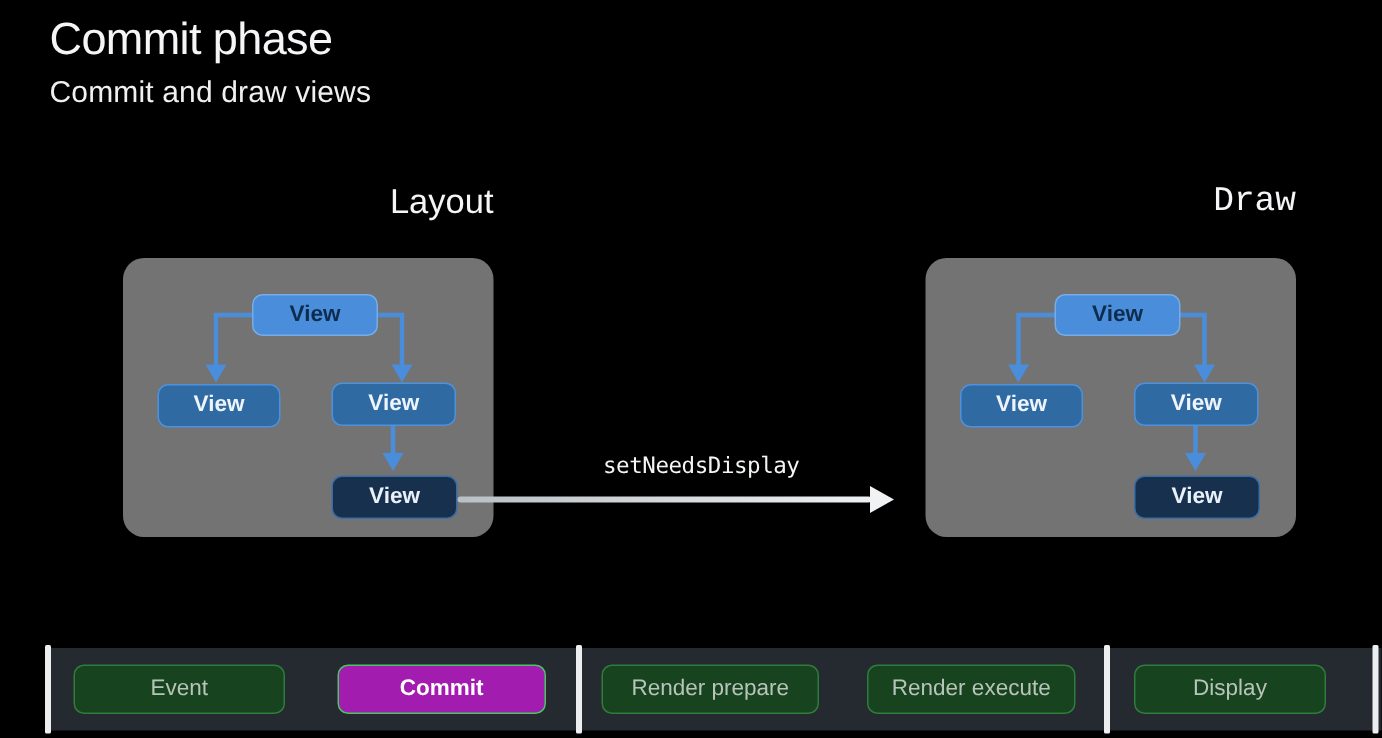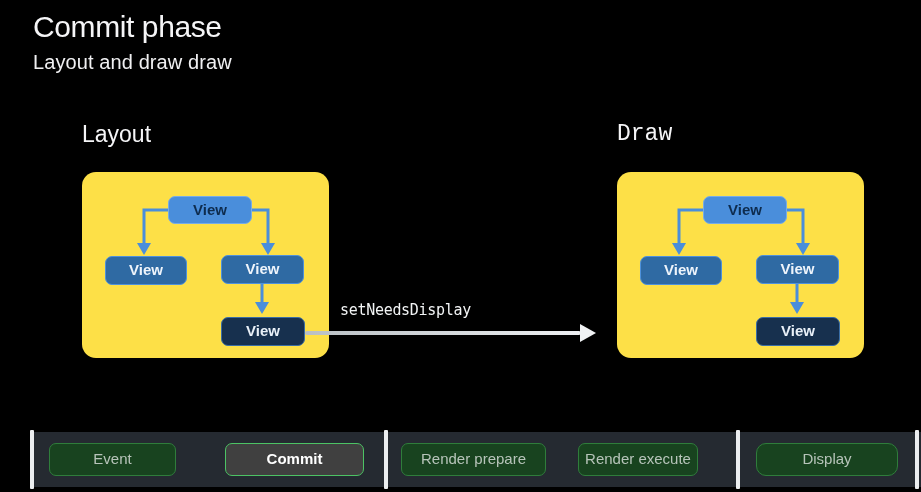--- a/index.html
+++ b/index.html
@@ -20,28 +20,28 @@
     color: #f5f5f7; line-height: 1.15;
   }
   .subtitle {
     font-size: 20px; font-weight: 400; color: #f0f0f2;
     margin-top: 6px; letter-spacing: 0.1px;
   }
 
   
   .panel-title {
     position: absolute; top: 121px; width: 247px;
-    text-align: left; font-size: 23px; font-weight: 500; color: #f5f5f7;
+    text-align: right; font-size: 23px; font-weight: 500; color: #f5f5f7;
   }
   .panel-title.layout { left: 82px; }
   .panel-title.draw   { left: 617px; font-family: Liberation Mono, monospace; }
 
   .panel {
     position: absolute; top: 172px; width: 247px; height: 186px;
-    background: #fde047; border-radius: 14px;
+    background: #737373; border-radius: 14px;
   }
   .panel.layout { left: 82px; }
   .panel.draw   { left: 617px; }
 
   .connectors { position: absolute; left: 0; top: 0; width: 247px; height: 186px; }
 
   .node {
     position: absolute; height: 28px; border-radius: 7px;
     font-size: 15px; font-weight: 600; text-align: center; line-height: 25px;
   }
@@ -70,21 +70,21 @@
   }
   .flow-arrow-head {
     position: absolute; left: 580px; top: 324px;
     width: 0; height: 0;
     border-left: 16px solid #f0f2f4;
     border-top: 9px solid transparent;
     border-bottom: 9px solid transparent;
   }
   .flow-label {
     position: absolute; left: 340px; top: 301px; width: 255px;
-    text-align: left;
+    text-align: center;
     font-family: "DejaVu Sans Mono", monospace;
     font-size: 15px; color: #f2f4f5; letter-spacing: -0.3px;
   }
 
   
   .timeline {
     position: absolute; left: 30px; top: 432px; right: 0; height: 55px;
     background: #252a31;
   }
   .tick {
@@ -96,37 +96,37 @@
   .tick.t2 { left: 706px; }
   .tick.t3 { left: 885px; }
 
   .phase {
     position: absolute; top: 11px; height: 33px;
     border-radius: 7px; text-align: center; line-height: 30px;
     font-size: 15px; font-weight: 500;
     background: #18431f; border: 1.5px solid #2f7d3b; color: #b7c4ba;
   }
   .phase.active {
-    background: #404040; border: 1.5px solid #4cc364;
+    background: #a21caf; border: 1.5px solid #4cc364;
     color: #ffffff; font-weight: 700;
   }
-  .phase.p0 { left: 19px;  width: 127px; }
+  .phase.p0 { left: 19px;  width: 141px; }
   .phase.p1 { left: 195px; width: 139px; }
   .phase.p2 { left: 371px; width: 145px; }
-  .phase.p3 { left: 548px; width: 120px; }
-  .phase.p4 { left: 726px; width: 142px; border-radius: 10px; }
+  .phase.p3 { left: 548px; width: 139px; }
+  .phase.p4 { left: 726px; width: 128px; }
 </style>
 </head>
 <body>
 
 <div class="slide">
 
   <div class="header">
     <div class="title">Commit phase</div>
-    <div class="subtitle">Layout and draw draw</div>
+    <div class="subtitle">Commit and draw views</div>
   </div>
 
   <div class="panel-title layout">Layout</div>
   <div class="panel-title draw">Draw</div>
 
   <div class="panel layout">
     <svg class="connectors" viewBox="0 0 247 186">
       <g stroke="#4a8edb" stroke-width="3" fill="none">
         <path d="M 87 38 L 62 38 L 62 73"></path>
         <path d="M 169 38 L 186 38 L 186 73"></path>

